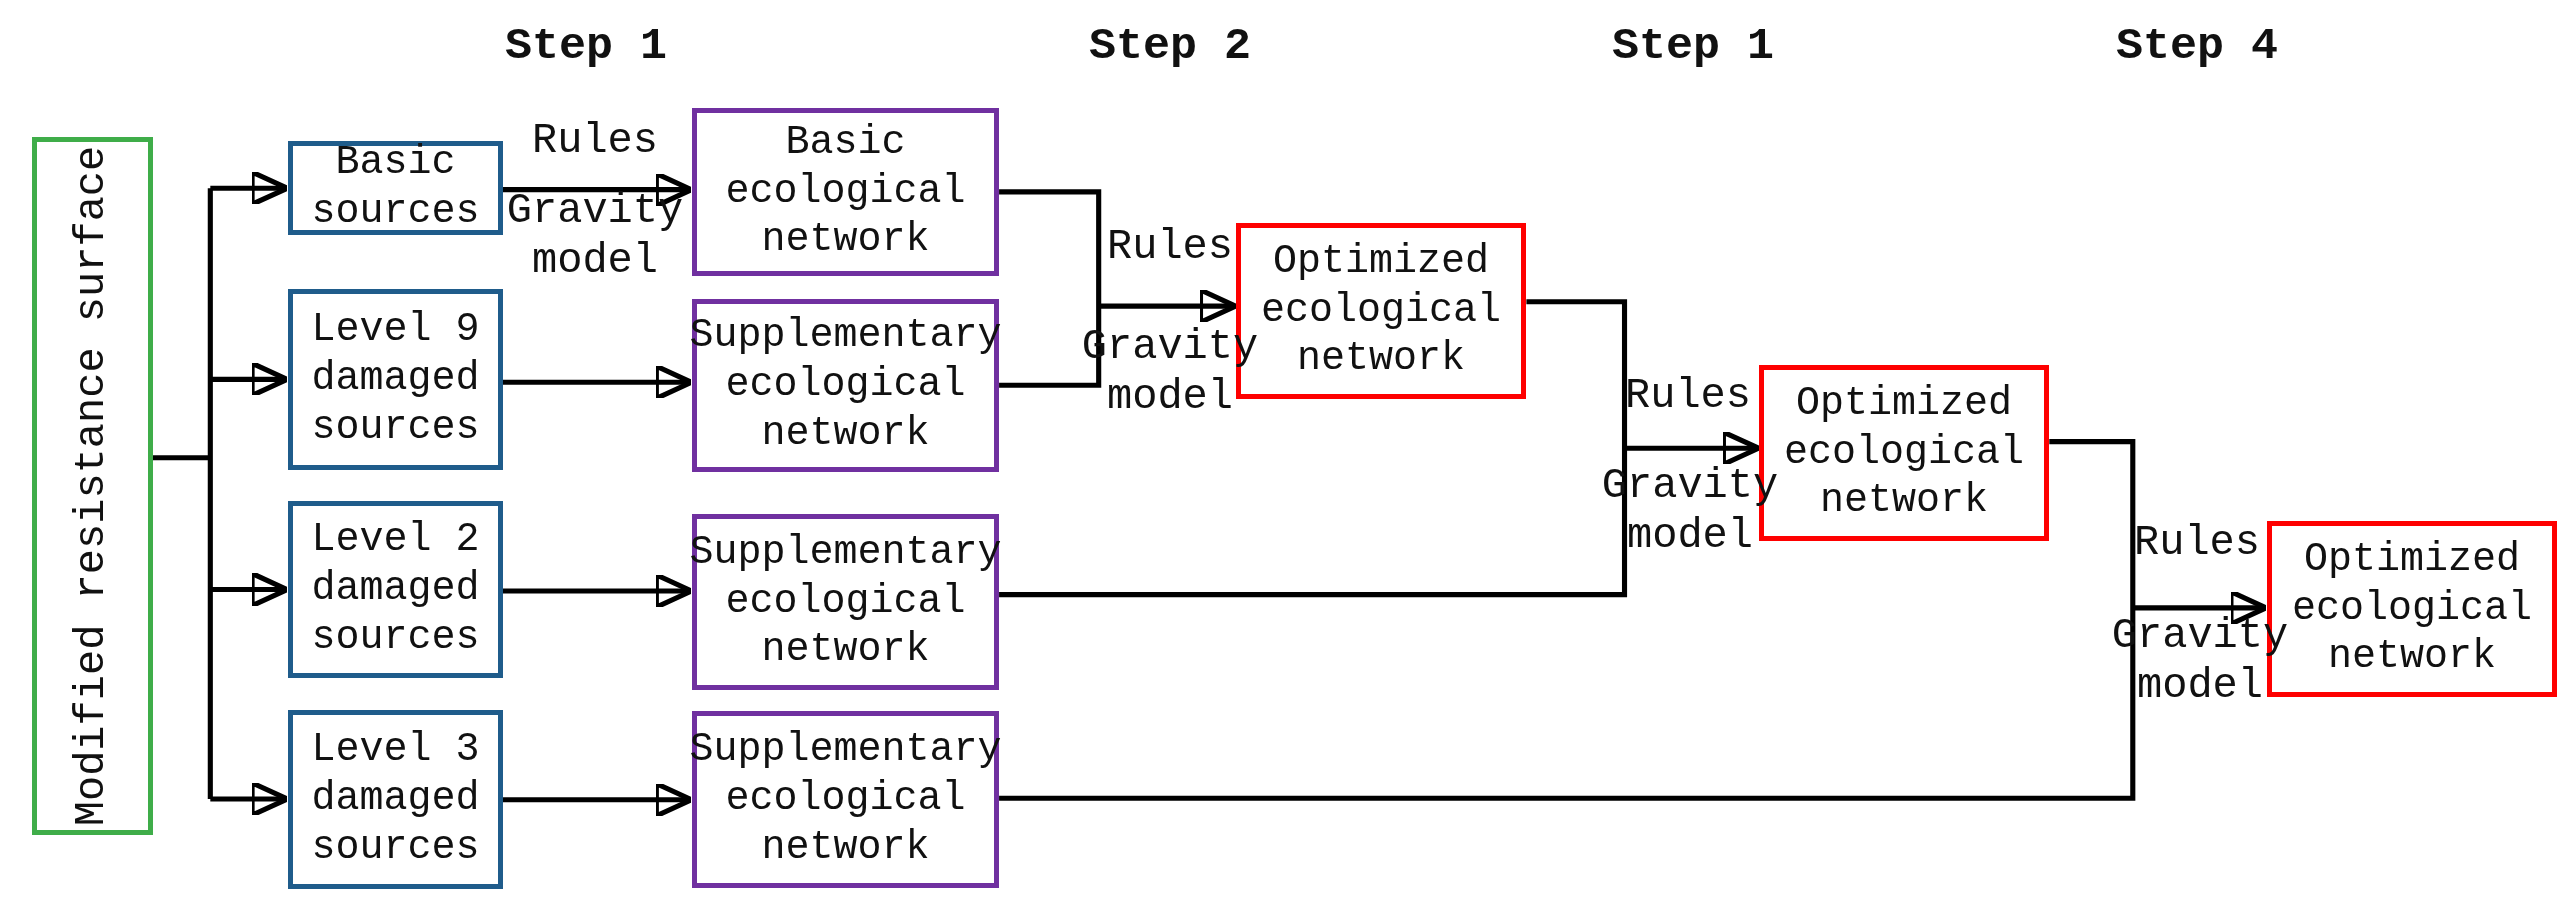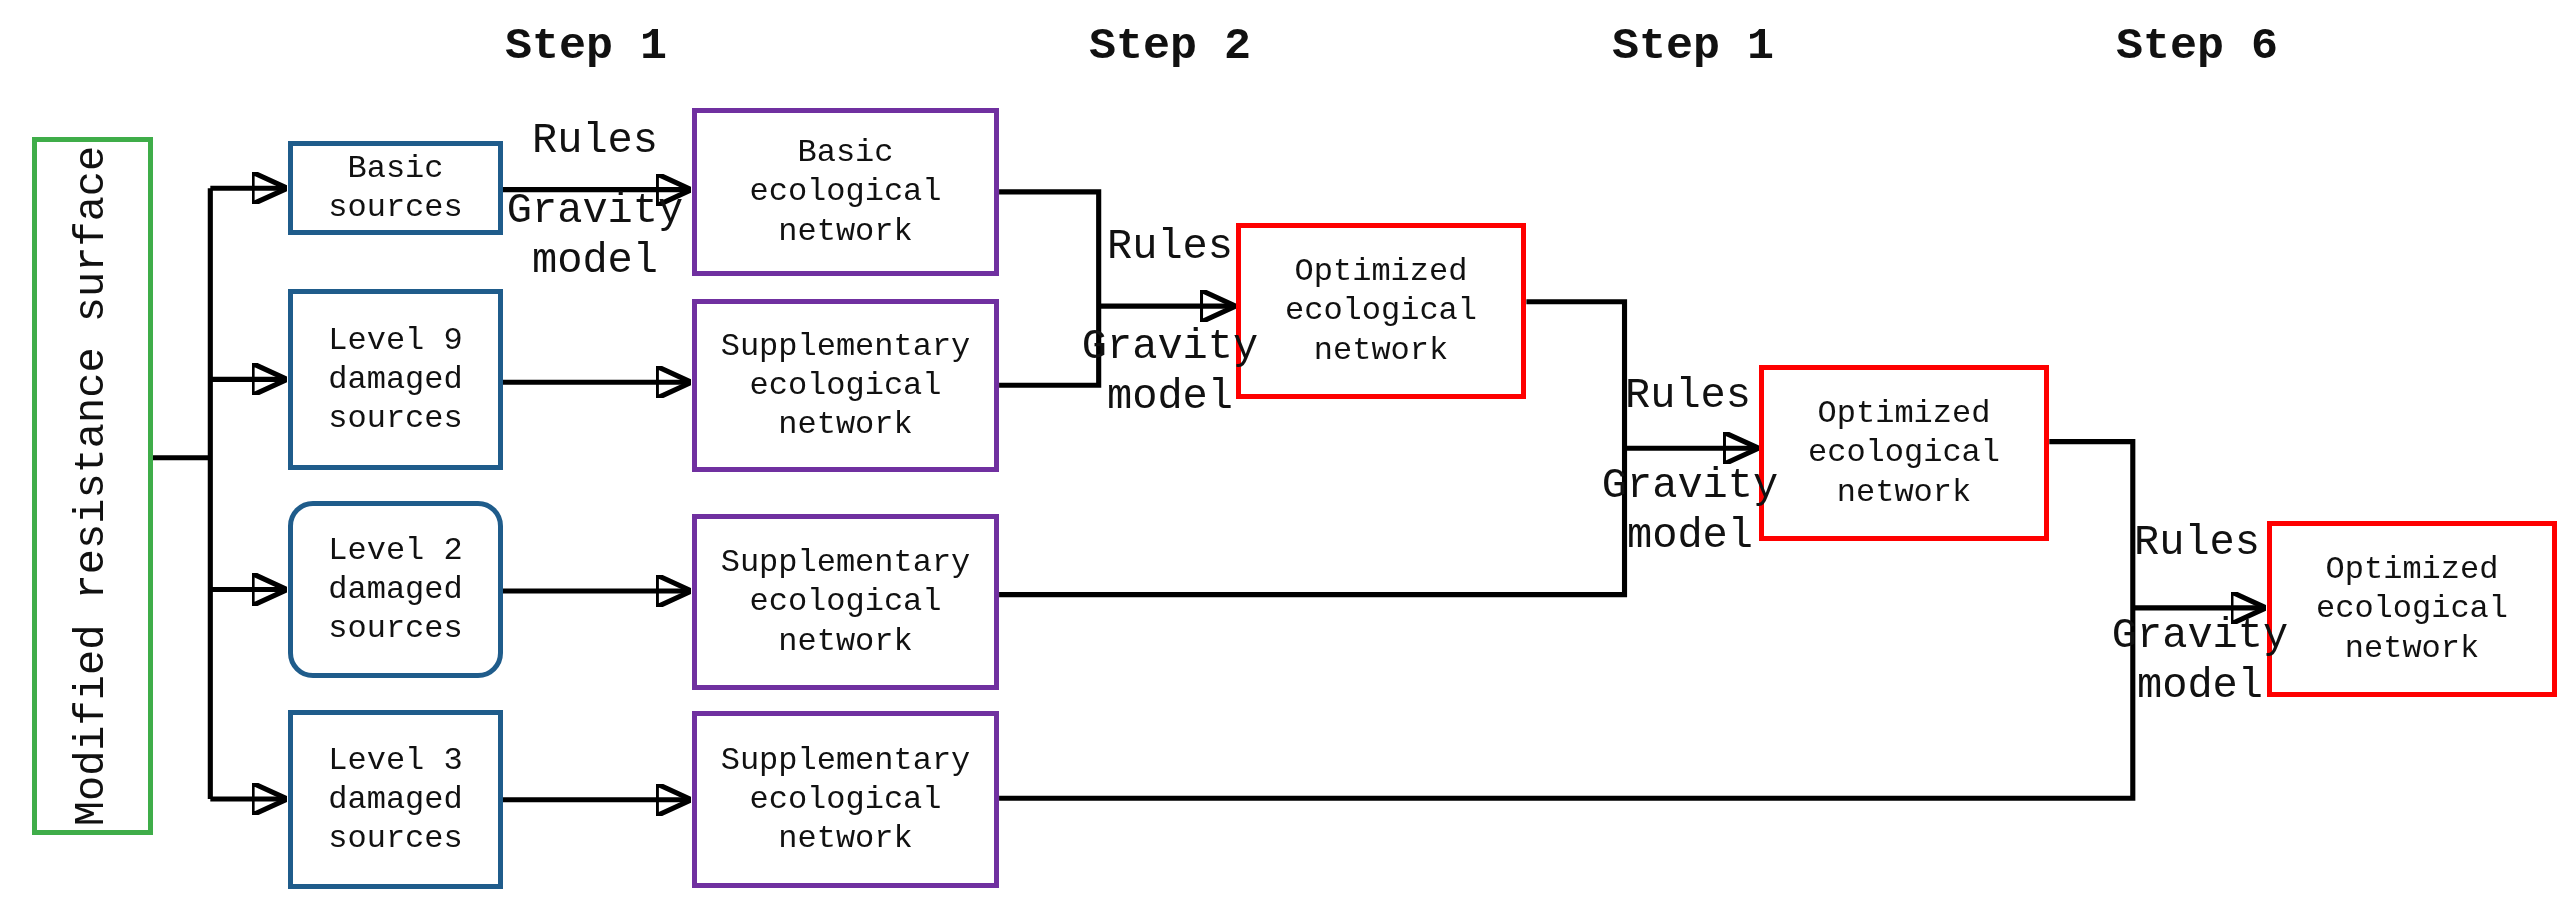--- a/index.html
+++ b/index.html
@@ -21,21 +21,21 @@
     overflow:hidden;
   }
   .wires{position:absolute;left:0;top:0;width:2576px;height:914px;}
   .wires path{stroke:var(--c-wire);stroke-width:7;fill:none;}
   .box{
     position:absolute;
     display:flex;flex-direction:column;justify-content:center;align-items:center;
     text-align:center;
     background:var(--c-bg);
     box-sizing:border-box;
-    font-size:32px;line-height:1.22;
+    font-size:40px;line-height:1.22;
   }
   .box-input{border:5.9px solid var(--c-input);}
   .box-network{border:5.9px solid var(--c-network);}
   .box-optimized{border:5.9px solid var(--c-optimized);}
   .box-source{
     position:absolute;left:31.5px;top:137px;width:121px;height:698px;
     border:5.9px solid var(--c-source);
     background:var(--c-bg);box-sizing:border-box;
   }
   .rotated-label{
@@ -52,21 +52,21 @@
   }
   .edge-label{
     position:absolute;
     transform:translate(-50%,-50%);
     font-size:42px;line-height:1.2;
     text-align:center;white-space:nowrap;
   }
   
   .b1{left:288px;top:141px;width:215px;height:94px;}
   .b2{left:288px;top:289px;width:215px;height:181px;}
-  .b3{left:288px;top:501px;width:215px;height:177px;border-radius:25px;}
+  .b3{left:288px;top:501px;width:215px;height:177px;}
   .b4{left:288px;top:710px;width:215px;height:179px;}
   
   .p1{left:692px;top:108px;width:307px;height:168px;}
   .p2{left:692px;top:299px;width:307px;height:173px;}
   .p3{left:692px;top:514px;width:307px;height:176px;}
   .p4{left:692px;top:711px;width:307px;height:177px;}
   
   .rA{left:1236px;top:223px;width:290px;height:176px;}
   .rB{left:1759px;top:365px;width:290px;height:176px;}
   .rC{left:2267px;top:521px;width:290px;height:176px;}
@@ -113,21 +113,21 @@
     <path d="M1364,812 H2218 V412 H2084"></path>
     <path d="M2218,612 H2395" marker-end="url(#ah)"></path>
 
     <path d="M1364,1090 H2912 V603 H2798"></path>
     <path d="M2912,830 H3088" marker-end="url(#ah)"></path>
   </svg>
 
   <div class="step-label s1">Step 1</div>
   <div class="step-label s2">Step 2</div>
   <div class="step-label s3">Step 1</div>
-  <div class="step-label s4">Step 6</div>
+  <div class="step-label s4">Step 4</div>
 
   <div class="box-source"></div>
   <div class="rotated-label">Modified resistance surface</div>
 
   <div class="box box-input b1">
     <div>Basic</div>
     <div>sources</div>
   </div>
   <div class="box box-input b2">
     <div>Level 9</div>

